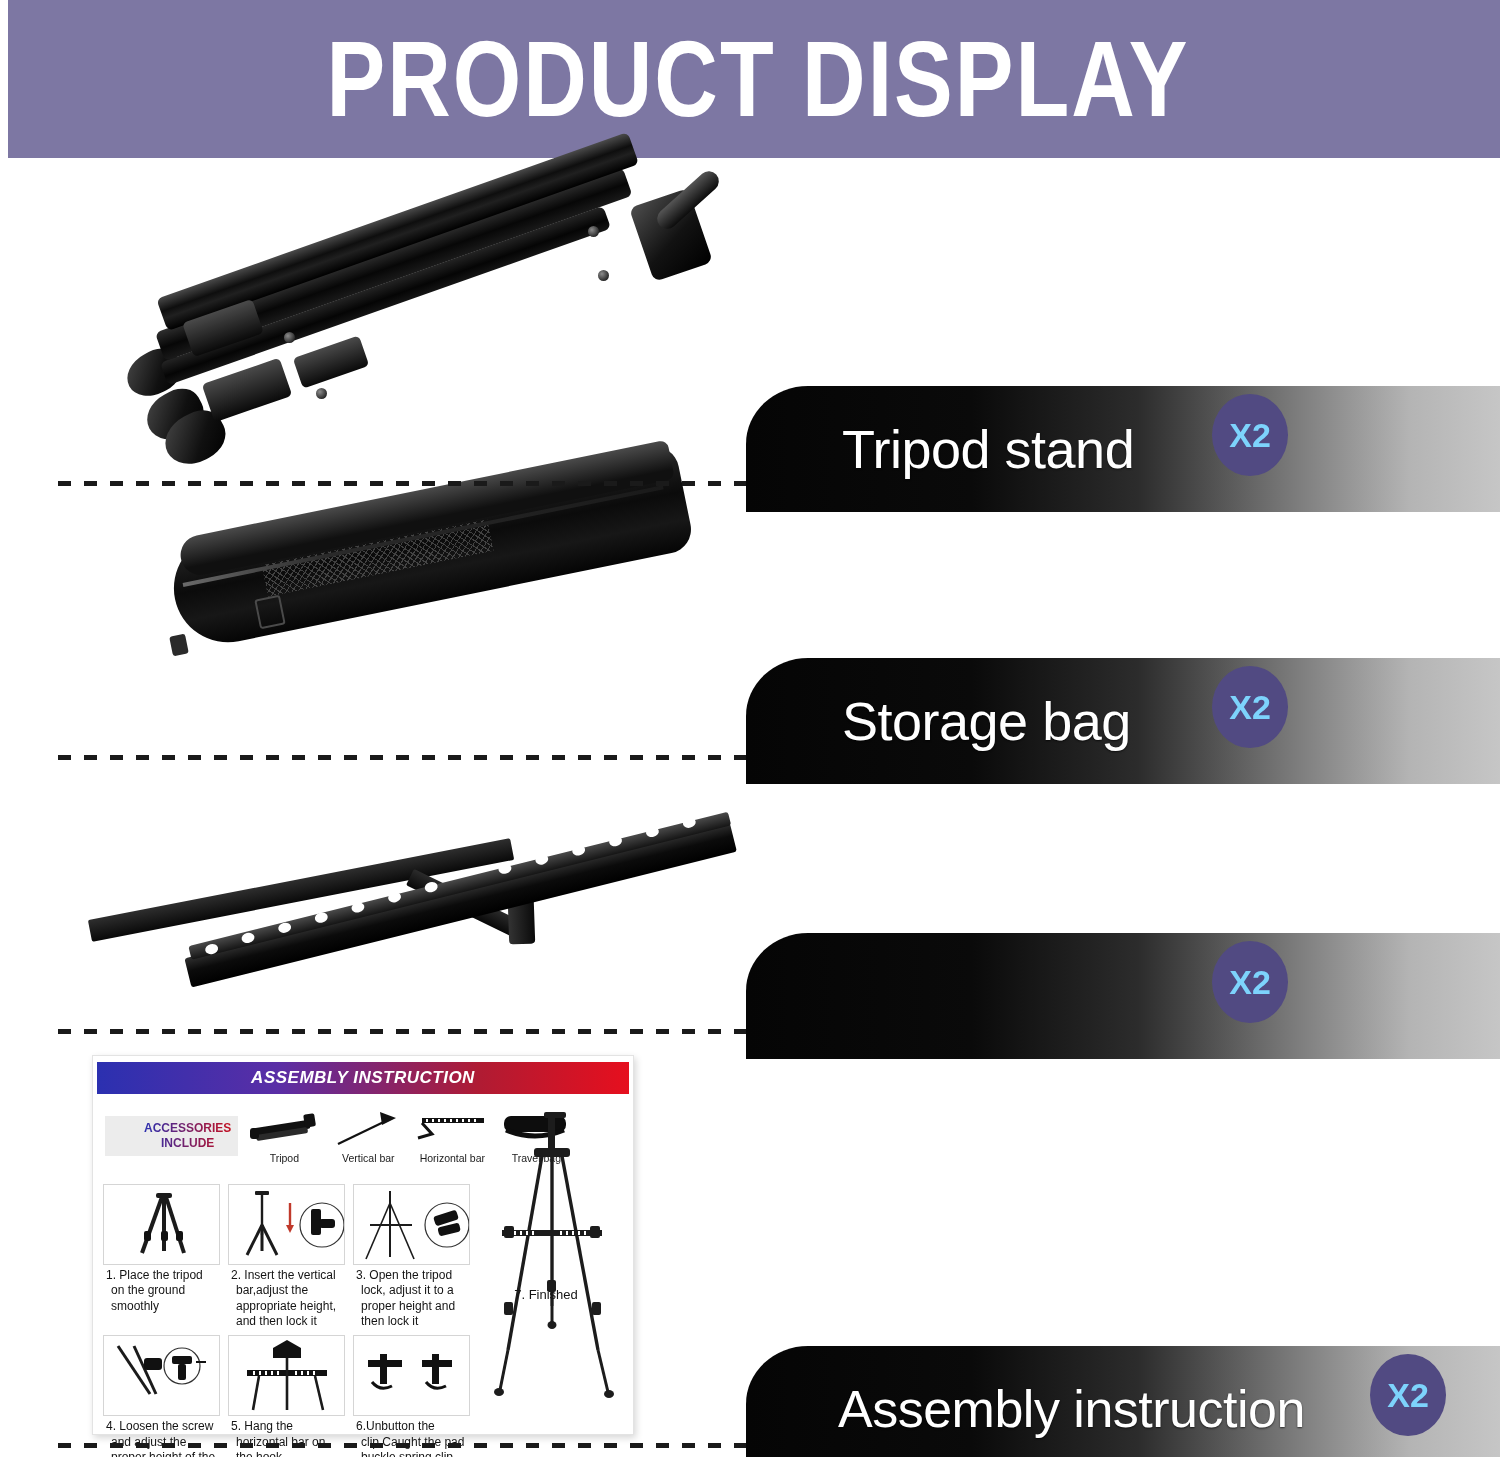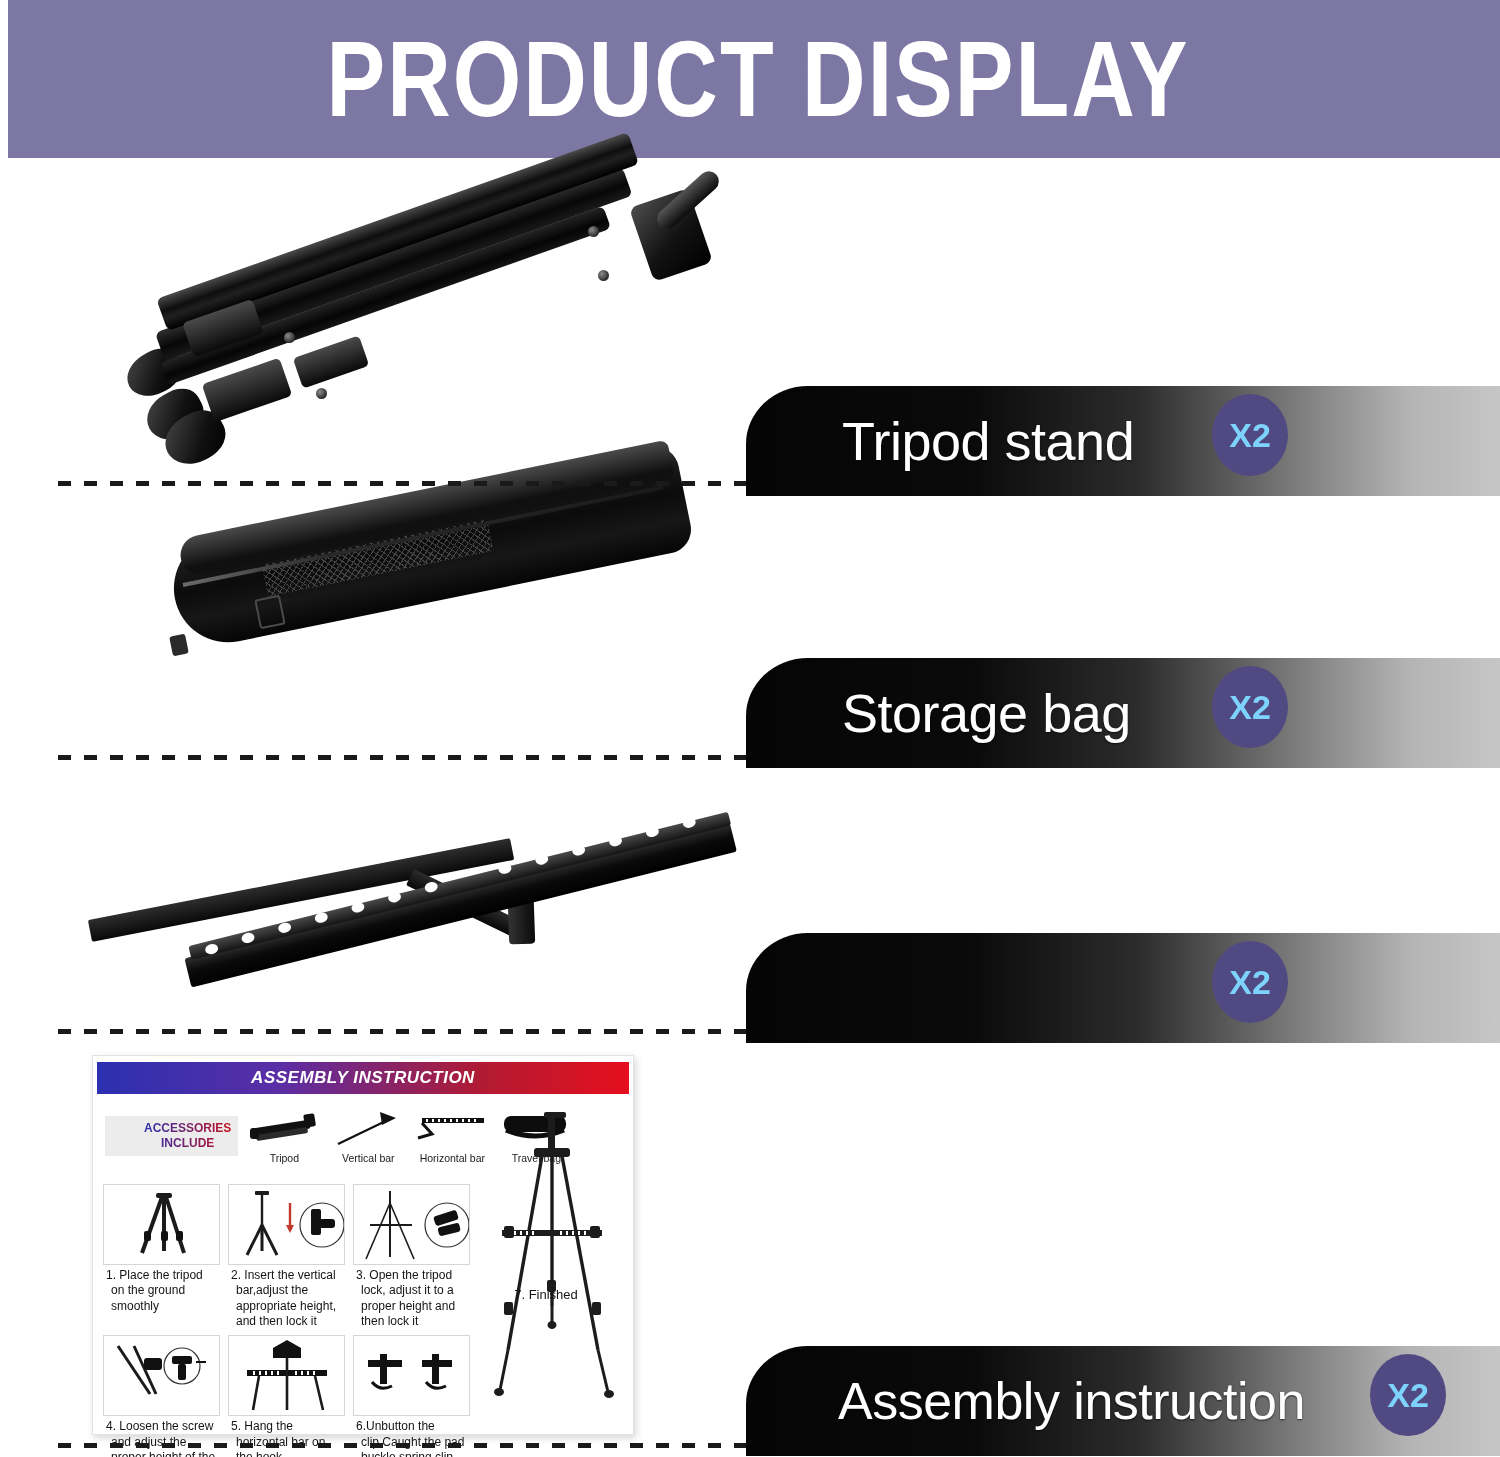--- a/index.html
+++ b/index.html
@@ -15,21 +15,21 @@
 
   
   .dash{position:absolute;left:58px;width:1442px;height:5px;
         background-image:repeating-linear-gradient(to right,#1a1a1a 0 13px,rgba(0,0,0,0) 13px 26px);}
   .dash-1{top:481px;}
   .dash-2{top:755px;}
   .dash-3{top:1029px;}
   .dash-4{top:1443px;}
 
   
-  .label-bar{position:absolute;height:110px;
+  .label-bar{position:absolute;height:126px;
              background:linear-gradient(to right,#050505 0%,#0a0a0a 30%,#2c2c2c 52%,#808080 74%,#b4b4b4 88%,#c6c6c6 100%);
              border-top-left-radius:62px 58px;
              display:flex;align-items:center;}
   .label-bar.lb1{left:746px;width:754px;top:386px;}
   .label-bar.lb2{left:746px;width:754px;top:658px;}
   .label-bar.lb3{left:746px;width:754px;top:933px;}
   .label-bar.lb4{left:746px;width:754px;top:1346px;}
 
   .label-text{color:#ffffff;font-size:54px;font-weight:400;white-space:nowrap;
               margin-left:96px;letter-spacing:-0.5px;

